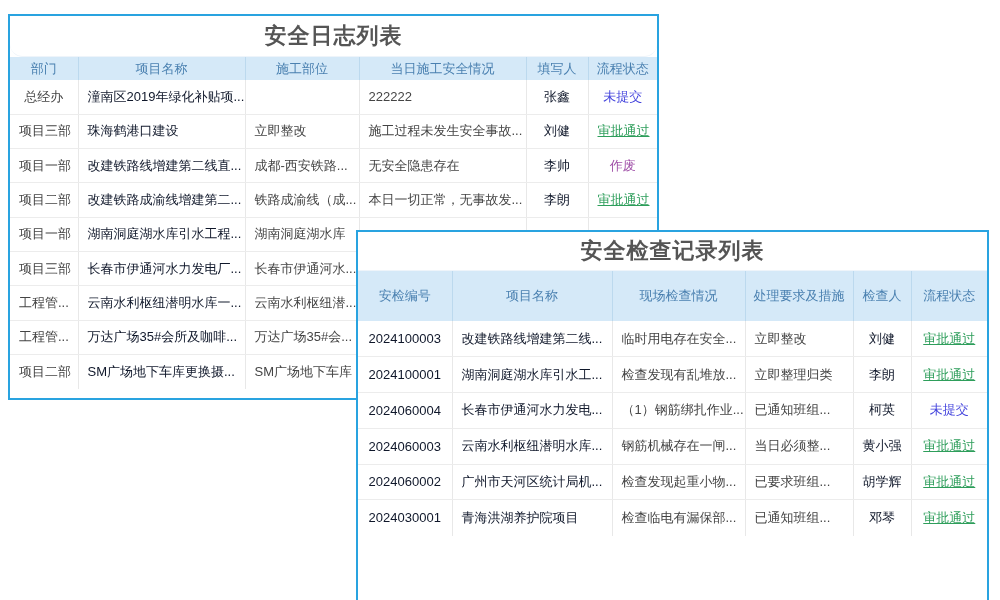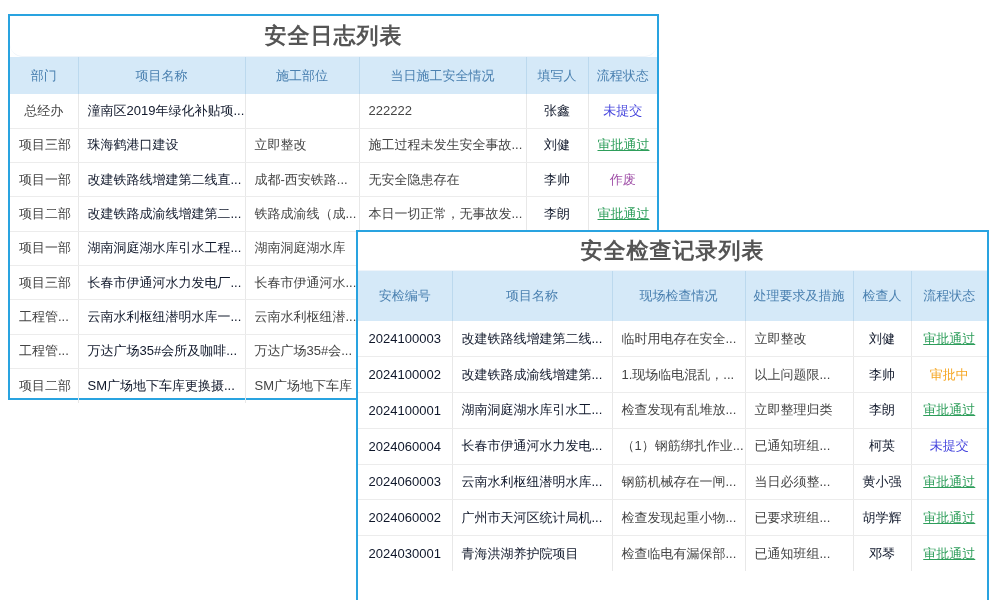--- a/index.html
+++ b/index.html
@@ -8,21 +8,21 @@
   .panel{position:absolute;background:#ffffff;border:2px solid #29a3e0;box-sizing:border-box;}
   .panel-log{left:8px;top:14px;width:651px;height:386px;z-index:1;}
   .panel-inspection{left:356px;top:230px;width:633px;height:378px;z-index:2;}
   .panel-title{display:flex;align-items:center;justify-content:center;font-weight:bold;color:#555555;font-size:22px;letter-spacing:1px;border-bottom:1px solid #eef4fa;}
   .panel-log .panel-title{height:40px;border-radius:13px;}
   .panel-inspection .panel-title{height:38px;}
   table{width:100%;border-collapse:collapse;table-layout:fixed;}
   th{background:#d5e9f8;color:#4a80b0;font-weight:normal;font-size:13px;
      border-right:1px solid #bcd9ee;text-align:center;padding:0 6px;box-sizing:border-box;}
   th:last-child{border-right:none;}
-  .panel-log thead tr{height:37px;}
+  .panel-log thead tr{height:23px;}
   .panel-inspection thead tr{height:50px;}
   td{font-size:13px;color:#444444;border-right:1px solid #e8e8e8;border-bottom:1px solid #ececec;
      padding:0 9px;overflow:hidden;white-space:nowrap;box-sizing:border-box;vertical-align:middle;}
   td:last-child{border-right:none;}
   tbody tr:last-child td{border-bottom:none;}
   .panel-log tbody tr{height:34.3px;}
   .panel-inspection tbody tr{height:35.75px;}
   .al-left{text-align:left;}
   .al-center{text-align:center;}
   .link{color:#0f172a;cursor:pointer;}
@@ -154,28 +154,20 @@
       <tbody>
           <tr>
             <td class="al-center"><span class="link">2024100003</span></td>
             <td class="al-left"><span class="link">改建铁路线增建第二线...</span></td>
             <td class="al-left"><span>临时用电存在安全...</span></td>
             <td class="al-left"><span>立即整改</span></td>
             <td class="al-center"><span class="link">刘健</span></td>
             <td class="al-center"><span style="color: rgb(46, 158, 91); text-decoration: underline;">审批通过</span></td>
           </tr>
           <tr>
-            <td class="al-center"><span class="link">2024100002</span></td>
-            <td class="al-left"><span class="link">改建铁路成渝线增建第...</span></td>
-            <td class="al-left"><span>1.现场临电混乱，...</span></td>
-            <td class="al-left"><span>以上问题限...</span></td>
-            <td class="al-center"><span class="link">李帅</span></td>
-            <td class="al-center"><span style="color: rgb(245, 166, 35);">审批中</span></td>
-          </tr>
-          <tr>
             <td class="al-center"><span class="link">2024100001</span></td>
             <td class="al-left"><span class="link">湖南洞庭湖水库引水工...</span></td>
             <td class="al-left"><span>检查发现有乱堆放...</span></td>
             <td class="al-left"><span>立即整理归类</span></td>
             <td class="al-center"><span class="link">李朗</span></td>
             <td class="al-center"><span style="color: rgb(46, 158, 91); text-decoration: underline;">审批通过</span></td>
           </tr>
           <tr>
             <td class="al-center"><span class="link">2024060004</span></td>
             <td class="al-left"><span class="link">长春市伊通河水力发电...</span></td>

